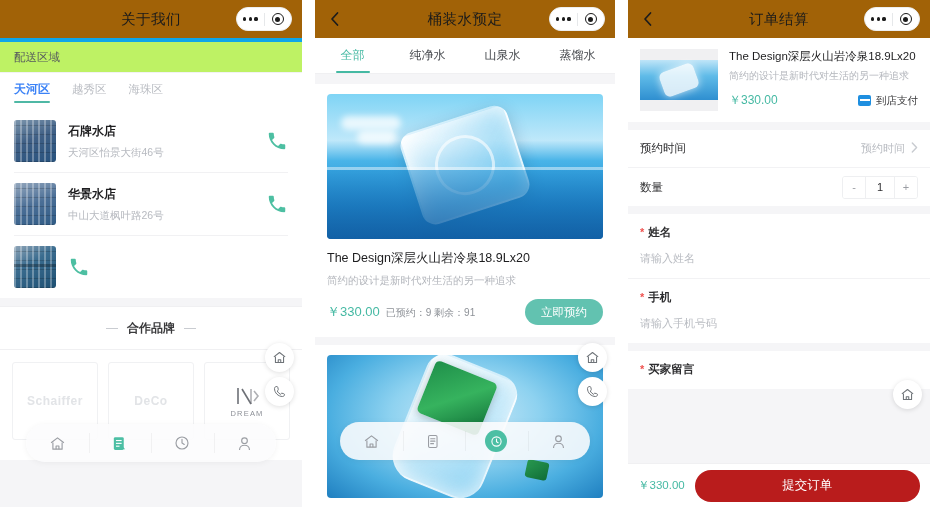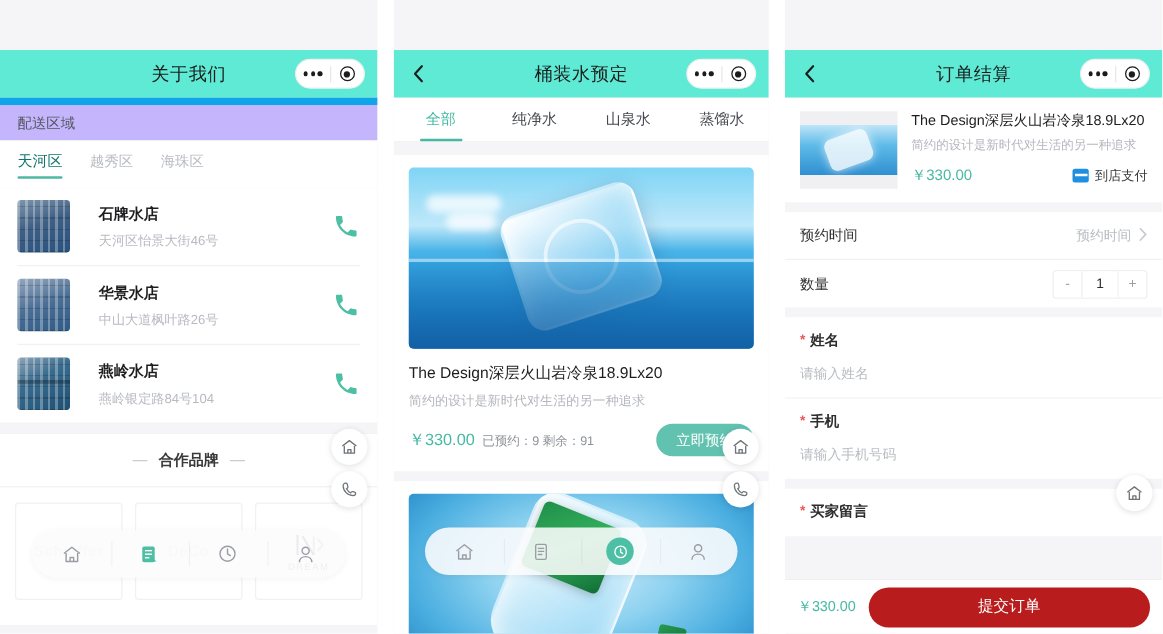--- a/index.html
+++ b/index.html
@@ -13,22 +13,22 @@
 
   
   .panel { position:relative; height:507px; background:#f5f5f7; overflow:hidden; flex:0 0 auto; }
   .p1 { width:302px; }
   .gap { width:13px; background:#fff; flex:0 0 auto; }
   .p2 { width:300px; }
   .p3 { width:302px; }
 
   
   .navbar {
-    height:38px; background:#5eead4; position:relative;
-    display:flex; align-items:center; justify-content:center;margin-top:40px;
+    height:38px; background:#a16207; position:relative;
+    display:flex; align-items:center; justify-content:center;
   }
   .nav-title { font-size:14.5px; color:#1b1b1b; letter-spacing:.5px; }
   .nav-back {
     position:absolute; left:12px; top:50%; transform:translateY(-50%);
     width:16px; height:16px; display:flex; align-items:center; justify-content:center;
   }
   .nav-back svg { display:block; }
   .capsule {
     position:absolute; right:10px; top:50%; transform:translateY(-50%);
     width:56px; height:24px; border-radius:12px;
@@ -37,39 +37,39 @@
   }
   .capsule .dots { width:27px; display:flex; align-items:center; justify-content:center; gap:2.5px; }
   .capsule .dots i { width:3.2px; height:3.2px; border-radius:50%; background:#1c1c1c; display:block; }
   .capsule .divider { width:1px; height:13px; background:#e6e8ea; }
   .capsule .target { width:27px; display:flex; align-items:center; justify-content:center; }
   .ring { width:12px; height:12px; border-radius:50%; border:1.4px solid #1c1c1c; display:flex; align-items:center; justify-content:center; }
   .ring i { width:5px; height:5px; border-radius:50%; background:#1c1c1c; display:block; }
 
   
   .sec-head {
-    background:#c4b5fd; height:34px; display:flex; align-items:center;
+    background:#bef264; height:34px; display:flex; align-items:center;
     padding:0 14px; font-size:11.5px; color:#55585e;
-    border-top:6px solid #0ea5e9;
+    border-top:4px solid #0ea5e9;
   }
   .district-tabs {
     background:#fff; display:flex; align-items:center; gap:22px;
     padding:8px 14px 7px 14px; border-top:1px solid #f2f2f4;
   }
   .district {
     font-size:11.5px; color:#b9bcc2; position:relative; padding-bottom:5px; white-space:nowrap;
   }
-  .district.active { color:#0f766e; font-weight:normal; font-size:12px; }
+  .district.active { color:#3b82f6; font-weight:bold; font-size:12px; }
   .district.active::after {
     content:""; position:absolute; left:0; right:0; bottom:0; height:2.2px;
     background:#4fb8a5; border-radius:2px;
   }
   .store-list { background:#fff; padding:0 14px; }
   .store {
-    display:flex; align-items:center; gap:23px; padding:10px 0;
+    display:flex; align-items:center; gap:12px; padding:10px 0;
     border-bottom:1px solid #f1f1f3; position:relative;
   }
   .store:last-child { border-bottom:none; }
   .store-thumb {
     width:42px; height:42px; border-radius:3px; flex:0 0 auto;
     background:linear-gradient(160deg,#7d96ad 0%,#3f5f85 45%,#27527e 100%);
     position:relative; overflow:hidden;
   }
   .store-thumb.t2 { background:linear-gradient(160deg,#94a7bd 0%,#4a6e96 50%,#2f5b85 100%); }
   .store-thumb.t3 { background:linear-gradient(150deg,#8fa5b8 0%,#3a6c8f 40%,#1d4f72 100%); }
@@ -313,24 +313,20 @@
           <div class="store-addr">中山大道枫叶路26号</div>
         </div>
         <div class="phone-ico">
           <svg viewBox="0 0 24 24" width="22" height="22" fill="currentColor">
               <path d="M6.6 10.8c1.4 2.8 3.8 5.1 6.6 6.6l2.2-2.2c.3-.3.7-.4 1-.2 1.1.4 2.3.6 3.6.6.6 0 1 .4 1 1V20c0 .6-.4 1-1 1-9.4 0-17-7.6-17-17 0-.6.4-1 1-1h3.5c.6 0 1 .4 1 1 0 1.2.2 2.4.6 3.6.1.3 0 .7-.2 1l-2.3 2.2z"></path>
             </svg>
         </div>
       </div>
       <div class="store">
         <div class="store-thumb t3"></div>
-        <div class="store-info">
-          <div class="store-name">燕岭水店</div>
-          <div class="store-addr">燕岭银定路84号104</div>
-        </div>
         <div class="phone-ico">
           <svg viewBox="0 0 24 24" width="22" height="22" fill="currentColor">
               <path d="M6.6 10.8c1.4 2.8 3.8 5.1 6.6 6.6l2.2-2.2c.3-.3.7-.4 1-.2 1.1.4 2.3.6 3.6.6.6 0 1 .4 1 1V20c0 .6-.4 1-1 1-9.4 0-17-7.6-17-17 0-.6.4-1 1-1h3.5c.6 0 1 .4 1 1 0 1.2.2 2.4.6 3.6.1.3 0 .7-.2 1l-2.3 2.2z"></path>
             </svg>
         </div>
       </div>
     </div>
 
     <div class="brand-title-bar">
       <span class="dash"></span>

